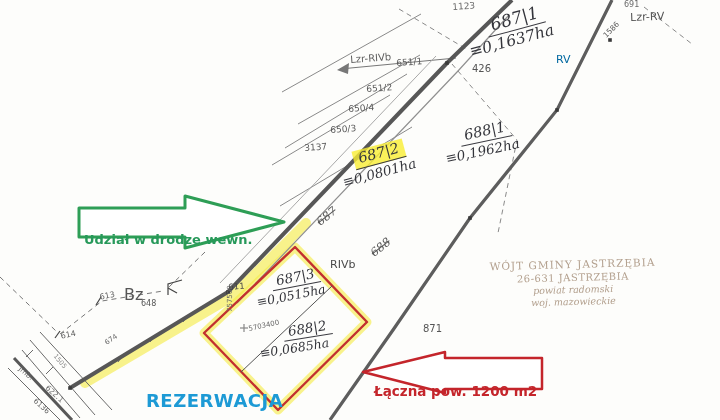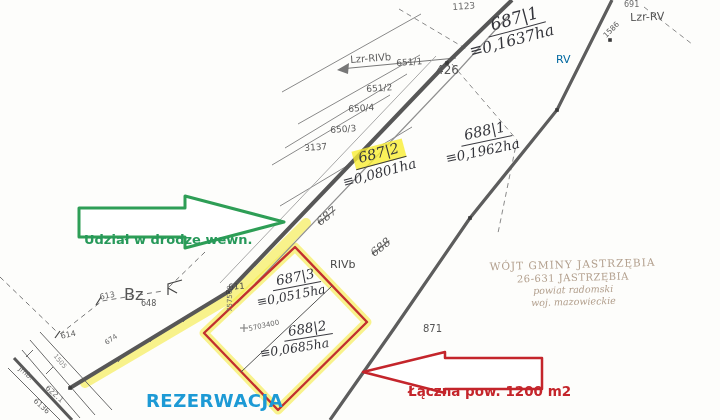--- a/index.html
+++ b/index.html
@@ -106,21 +106,21 @@
 <div class="lbl" style="left:624px;top:1px;font-size:8px;color:#6a6a6a;">691</div>
 <div class="lbl" style="left:630px;top:12px;font-size:11px;transform:rotate(-2deg);color:#555;">Lzr-RV</div>
 <div class="lbl" style="left:602px;top:34px;font-size:7.5px;transform:rotate(-45deg);color:#555;">1586</div>
 <div class="lbl" style="left:556px;top:54px;font-size:11px;color:#0369a1;">RV</div>
 <div class="lbl" style="left:350px;top:55px;font-size:10px;transform:rotate(-4deg);color:#5f5f5f;">Lzr-RIVb</div>
 <div class="lbl" style="left:396px;top:59px;font-size:9px;transform:rotate(-4deg);">651/1</div>
 <div class="lbl" style="left:366px;top:85px;font-size:9px;transform:rotate(-4deg);">651/2</div>
 <div class="lbl" style="left:348px;top:105px;font-size:9px;transform:rotate(-4deg);">650/4</div>
 <div class="lbl" style="left:330px;top:126px;font-size:9px;transform:rotate(-4deg);">650/3</div>
 <div class="lbl" style="left:304px;top:144px;font-size:9px;transform:rotate(-4deg);">3137</div>
-<div class="lbl" style="left:436px;top:64px;font-size:12px;color:#555;text-align:center;">426</div>
+<div class="lbl" style="left:472px;top:64px;font-size:10px;color:#555;text-align:center;">426</div>
 <div class="lbl" style="left:228px;top:283px;font-size:8.5px;transform:rotate(-5deg);color:#444;">611</div>
 <div class="lbl" style="left:99px;top:294px;font-size:8px;transform:rotate(-12deg);">613</div>
 <div class="lbl" style="left:60px;top:333px;font-size:8px;transform:rotate(-12deg);">614</div>
 <div class="lbl" style="left:124px;top:287px;font-size:16px;color:#555;">Bz</div>
 <div class="lbl" style="left:141px;top:300px;font-size:8px;color:#555;">648</div>
 <div class="lbl" style="left:104px;top:341px;font-size:7px;transform:rotate(-35deg);color:#666;">674</div>
 <div class="lbl" style="left:22px;top:365px;font-size:7.5px;transform:rotate(40deg);color:#666;">jmb.</div>
 <div class="lbl" style="left:49px;top:384px;font-size:7.5px;transform:rotate(42deg);color:#666;">622.1</div>
 <div class="lbl" style="left:37px;top:397px;font-size:7.5px;transform:rotate(42deg);color:#666;">6136</div>
 <div class="lbl" style="left:57px;top:353px;font-size:6.5px;transform:rotate(50deg);color:#888;">1505</div>
@@ -154,16 +154,16 @@
 </div>
 
 <div class="stamp">
   <div class="s1">WÓJT GMINY JASTRZĘBIA</div>
   <div class="s2">26-631 JASTRZĘBIA</div>
   <div class="s3">powiat radomski</div>
   <div class="s4">woj. mazowieckie</div>
 </div>
 
 <div class="arrowtext" style="left:84px;top:216px;font-size:13px;color:#27995a;">Udział w drodze wewn.</div>
-<div class="arrowtext" style="left:408px;top:368px;font-size:13.5px;color:#c4252b;">Łączna pow. 1200 m2</div>
+<div class="arrowtext" style="left:374px;top:368px;font-size:13.5px;color:#c4252b;">Łączna pow. 1200 m2</div>
 <div class="rez">REZERWACJA</div>
 
 </div>
 
 </body></html>

